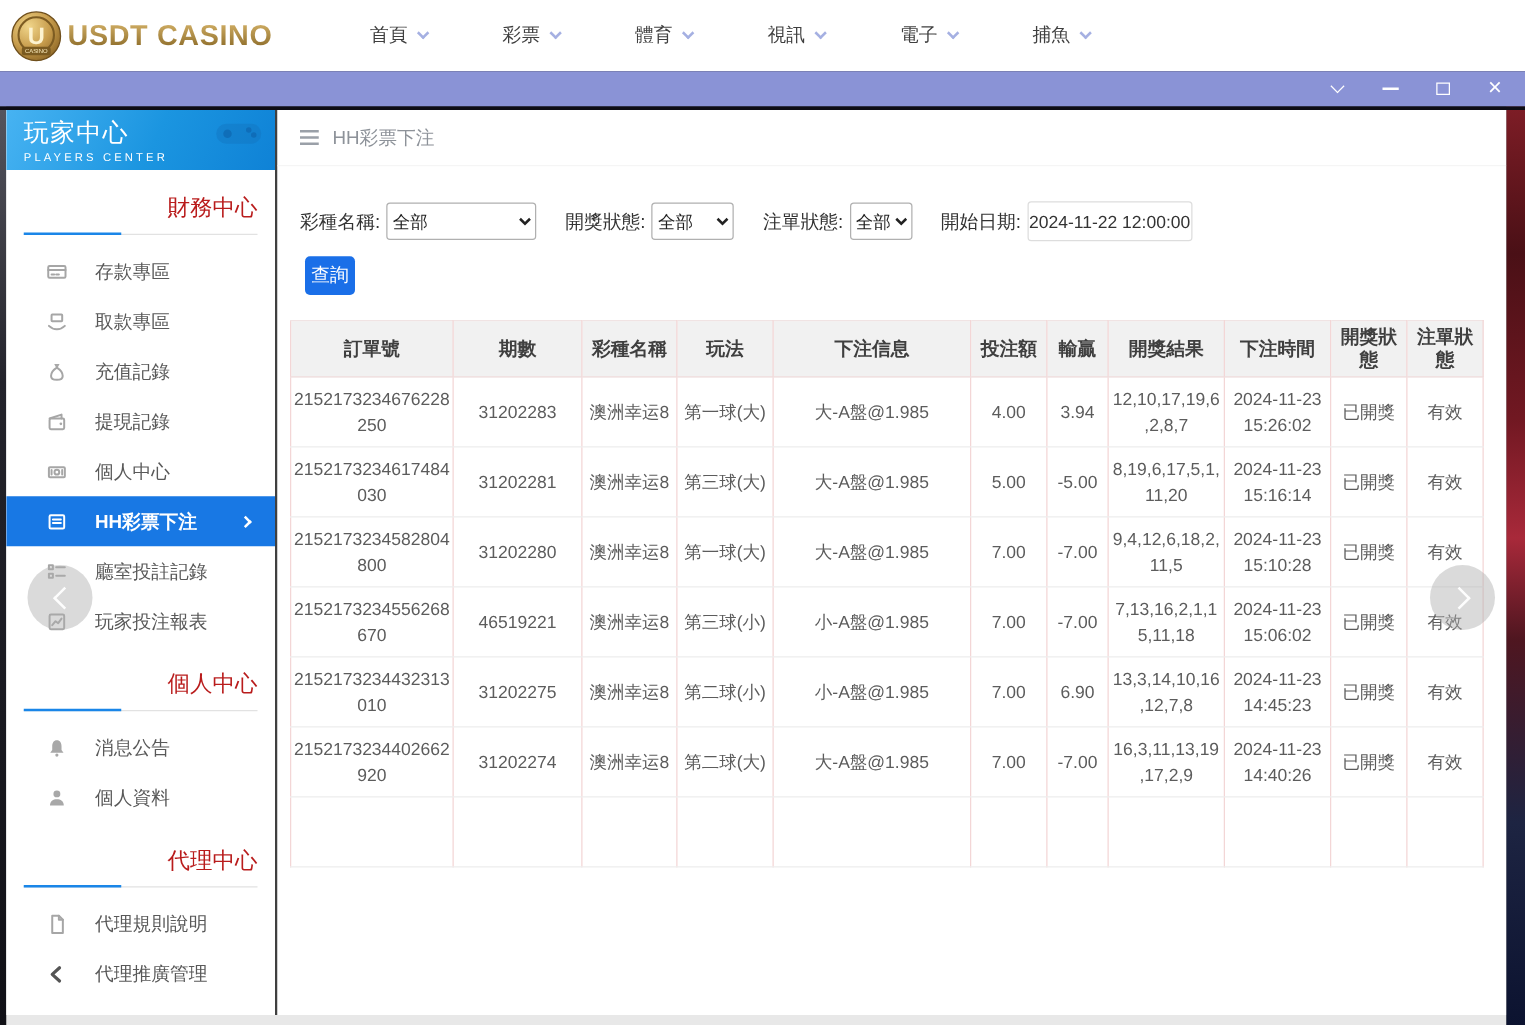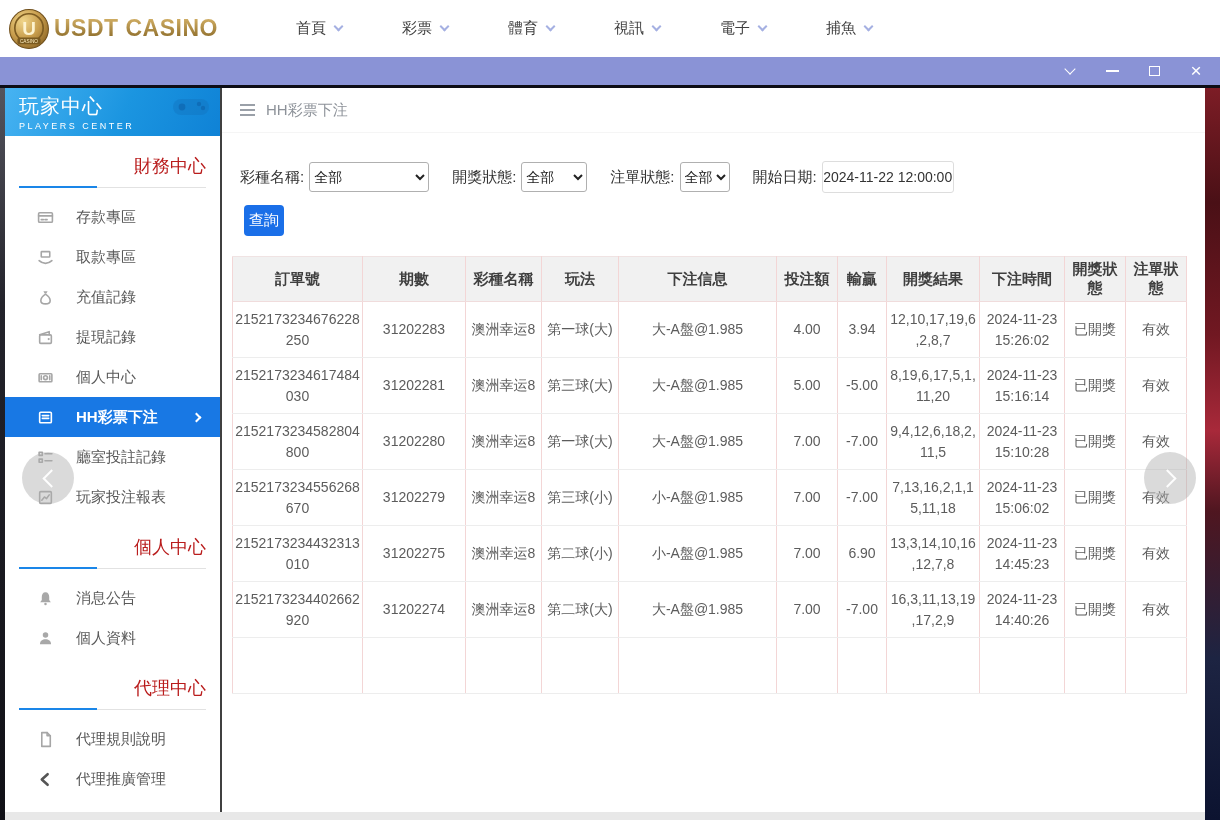--- a/index.html
+++ b/index.html
@@ -354,21 +354,21 @@
             <td>大-A盤@1.985</td>
             <td>7.00</td>
             <td>-7.00</td>
             <td>9,4,12,6,18,2,11,5</td>
             <td>2024-11-23 15:10:28</td>
             <td>已開獎</td>
             <td>有效</td>
           </tr>
           <tr>
             <td>2152173234556268670</td>
-            <td>31202279</td>
+            <td>46519221</td>
             <td>澳洲幸运8</td>
             <td>第三球(小)</td>
             <td>小-A盤@1.985</td>
             <td>7.00</td>
             <td>-7.00</td>
             <td>7,13,16,2,1,15,11,18</td>
             <td>2024-11-23 15:06:02</td>
             <td>已開獎</td>
             <td>有效</td>
           </tr>

